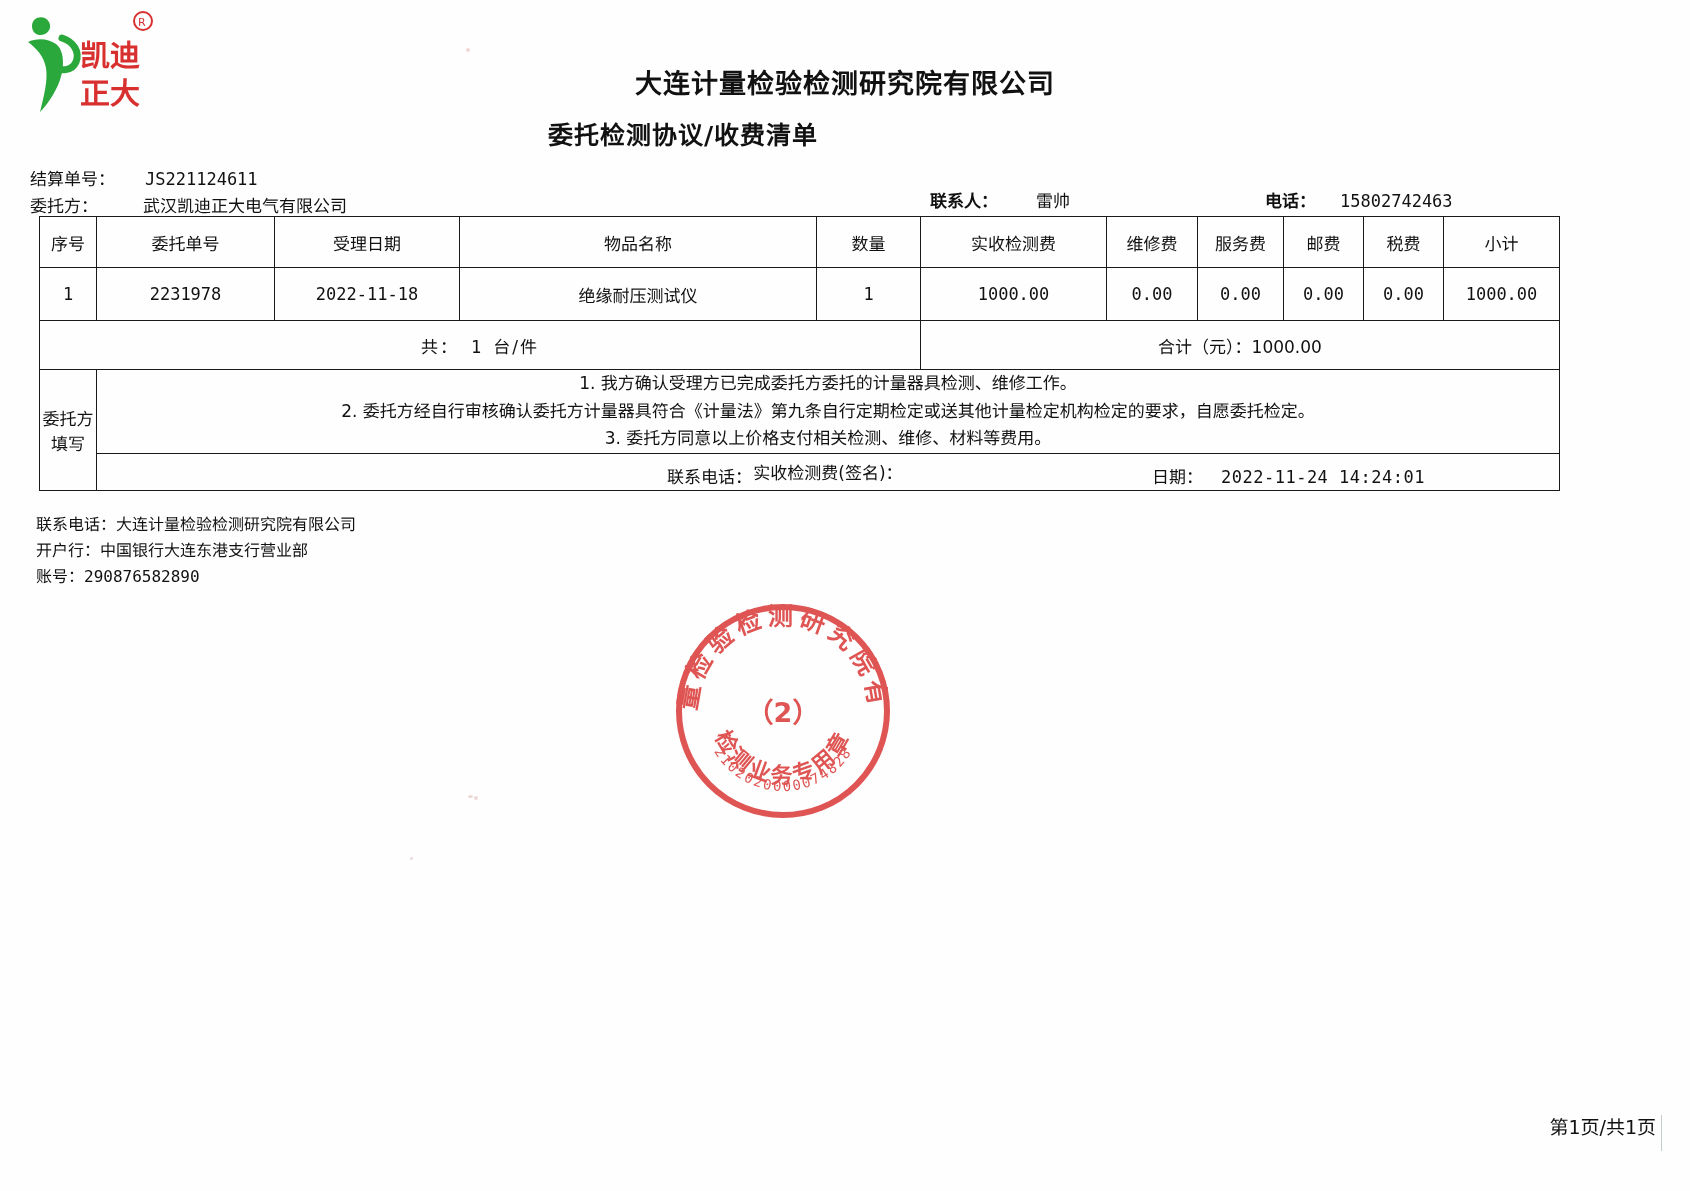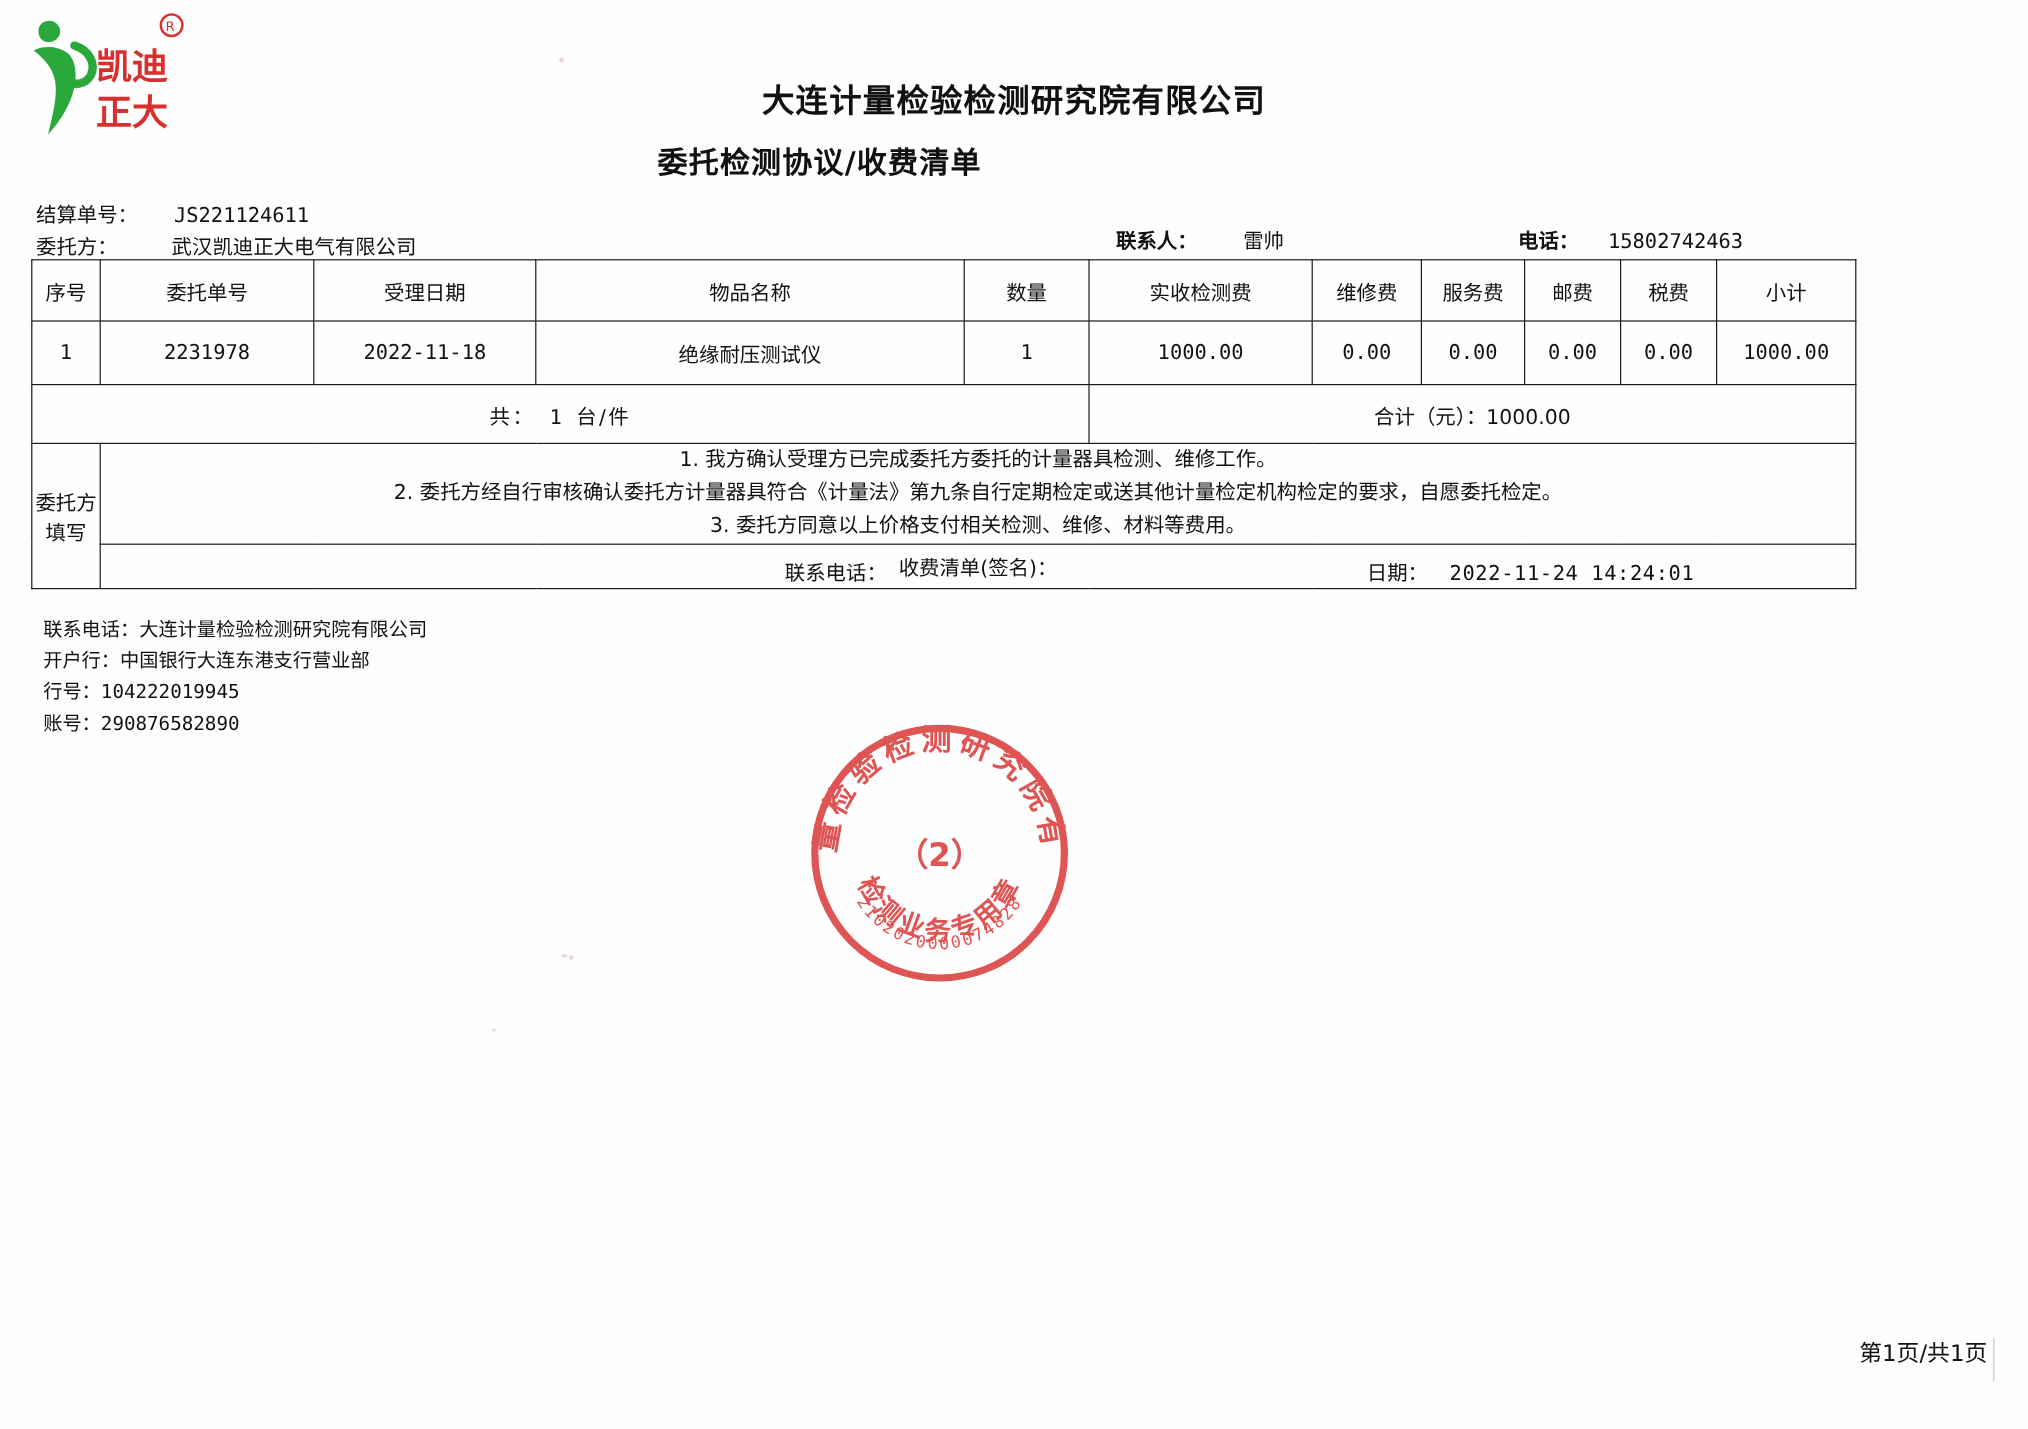--- a/index.html
+++ b/index.html
@@ -72,21 +72,21 @@
   #client-row { left: 30px; top: 192px; }
   #client-row .meta-value-cn { margin-left: 45px; }
   #contact-row { left: 930px; top: 187px; font-weight: bold; }
   #contact-row .v { font-weight: normal; margin-left: 38px; font-family: "DejaVu Sans", sans-serif;}
   #phone-row { left: 1265px; top: 187px; font-weight: bold;}
   #phone-row .v { font-weight: normal; margin-left: 24px; font-family: "DejaVu Sans Mono", monospace; }
 
   
   table.main {
     position: absolute;
-    left: 26px;
+    left: 39px;
     top: 216px;
     width: 1450px;
     border-collapse: collapse;
     table-layout: fixed;
   }
   table.main td, table.main th {
     border: 1px solid #1a1a1a;
     text-align: center;
     font-size: 17px;
     font-weight: normal;
@@ -274,32 +274,31 @@
       <tr>
         <td class="sideline-cell" rowspan="2">委托方填写</td>
         <td class="notes-cell" colspan="10">
           <div>1. 我方确认受理方已完成委托方委托的计量器具检测、维修工作。</div>
           <div>2. 委托方经自行审核确认委托方计量器具符合《计量法》第九条自行定期检定或送其他计量检定机构检定的要求，自愿委托检定。</div>
           <div>3. 委托方同意以上价格支付相关检测、维修、材料等费用。</div>
         </td>
       </tr>
       <tr>
         <td class="sign-cell" colspan="10">
-          <span>收费清单(签名)：</span>
+          <span>实收检测费(签名)：</span>
           <span class="sig-phone">联系电话：</span>
           <span class="sig-date"><span>日期：</span><span class="dv">2022-11-24 14:24:01</span></span>
         </td>
       </tr>
     </tbody>
   </table>
 
   <div class="bank-block">
     <div><span>联系电话：</span><span>大连计量检验检测研究院有限公司</span></div>
     <div><span>开户行：</span><span>中国银行大连东港支行营业部</span></div>
-    <div><span>行号：</span><span class="mono">104222019945</span></div>
     <div><span>账号：</span><span class="mono">290876582890</span></div>
   </div>
 
   <div class="seal">
     <svg width="222" height="222" viewBox="0 0 222 222" xmlns="http://www.w3.org/2000/svg">
       <defs>
         <path id="arcTop" d="M 25 111 A 86 86 0 0 1 197 111"></path>
         <path id="arcBottom" d="M 39 111 A 72 72 0 0 0 183 111"></path>
         <path id="arcBottomSmall" d="M 31 111 A 80 80 0 0 0 191 111"></path>
       </defs>

